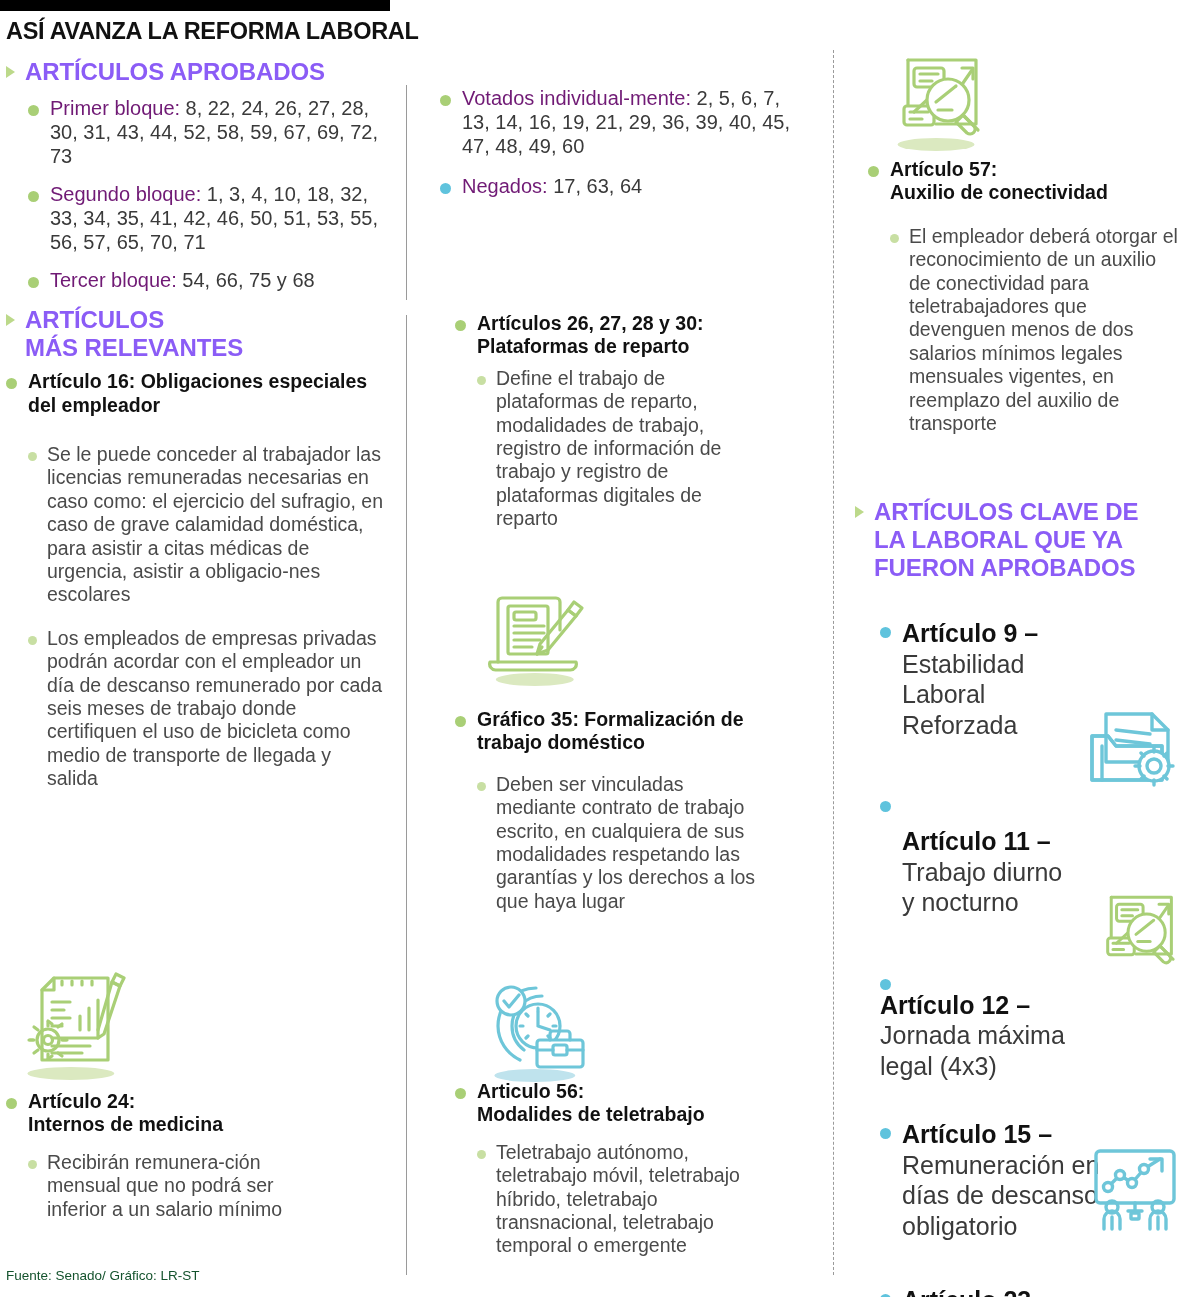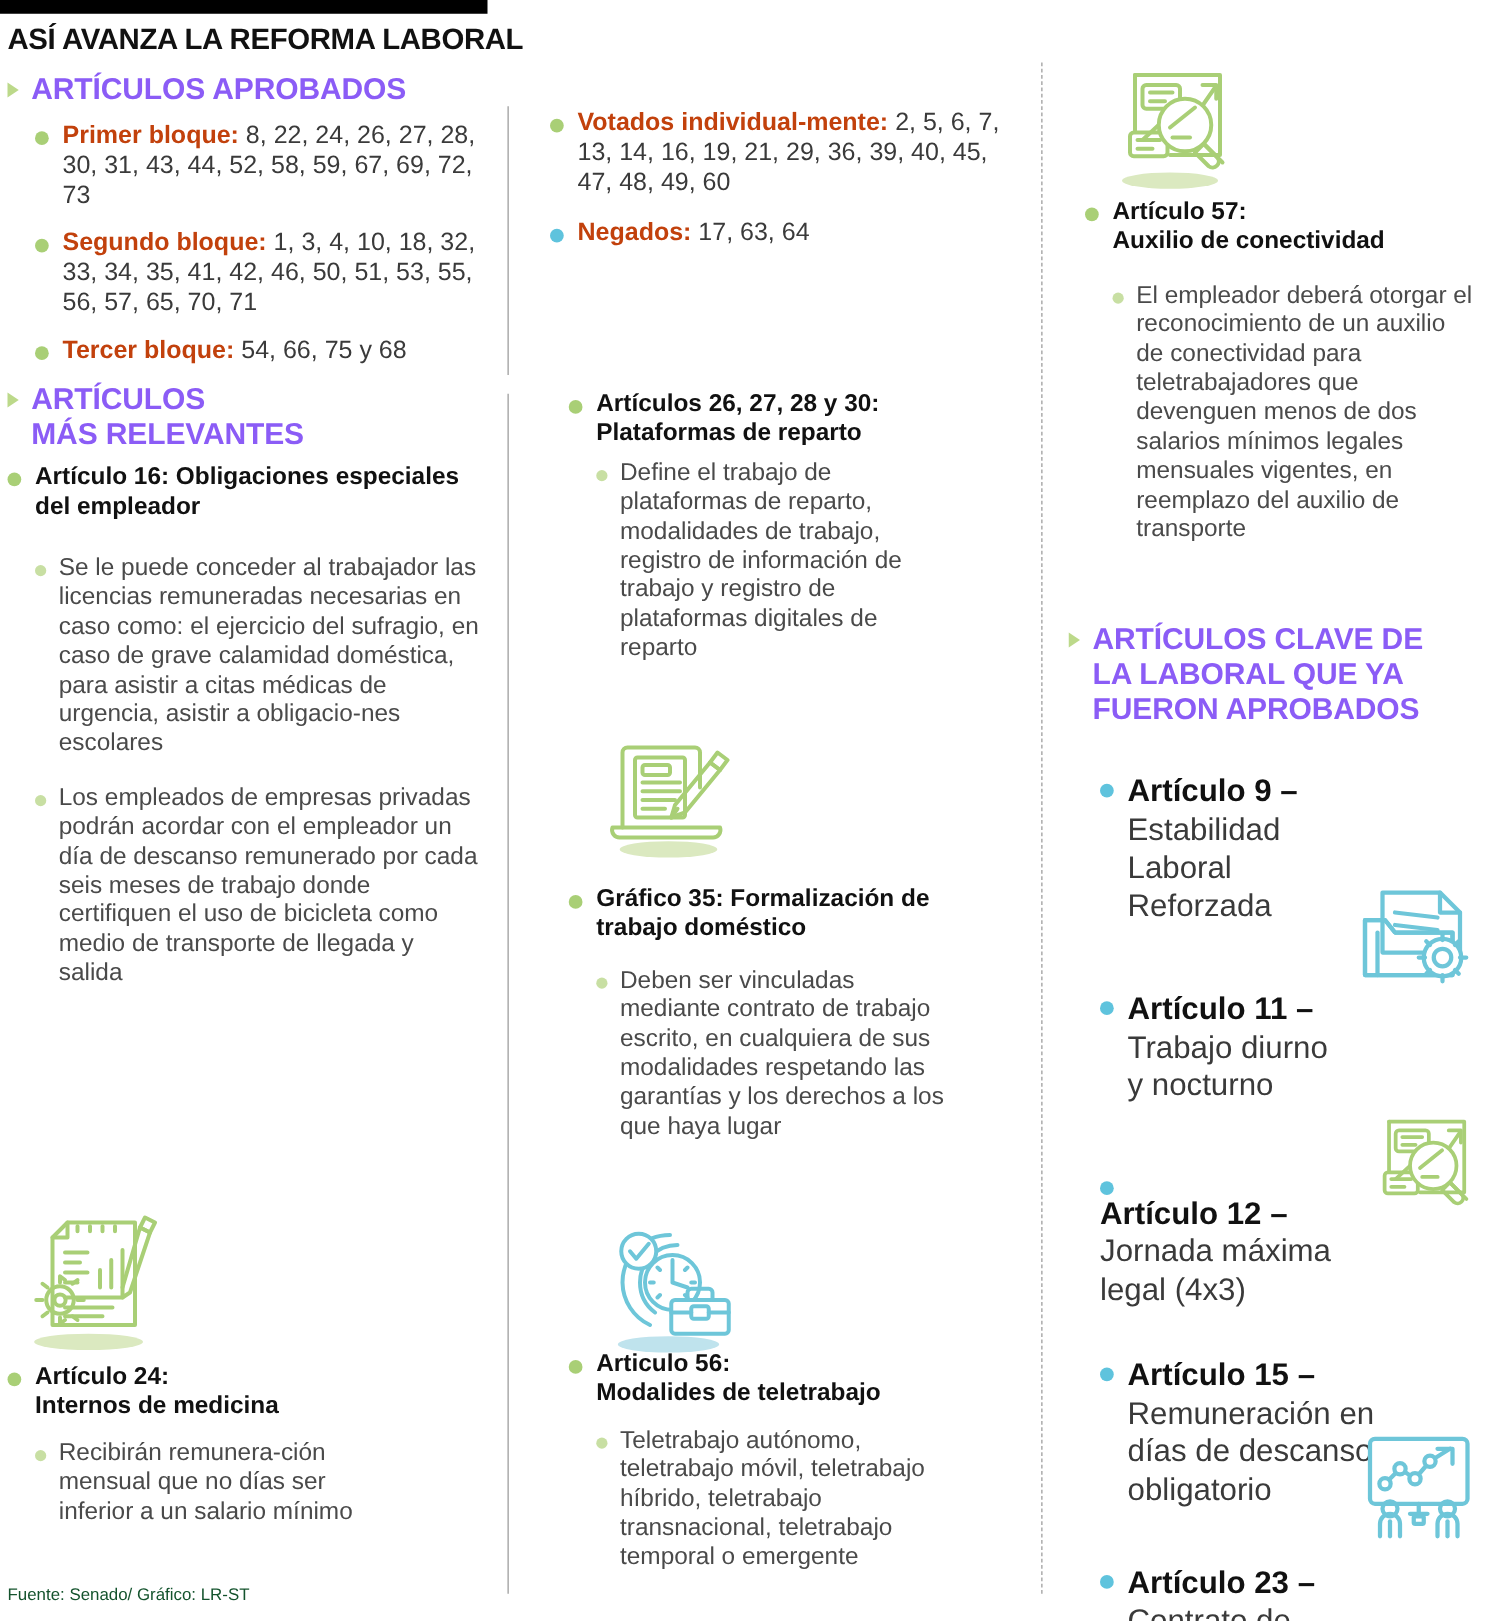--- a/index.html
+++ b/index.html
@@ -60,21 +60,21 @@
     flex: 0 0 auto; border-radius: 50%;
   }
   .dot-green  { background: #a9cf76; }
   .dot-lgreen { background: #c8dfa3; }
   .dot-blue   { background: #5fc3dd; }
 
   
   .lvl1 { margin-bottom: 14px; }
   .lvl1 .dot { width: 11px; height: 11px; margin: 9px 11px 0 0; }
   .lvl1 .txt { font-size: 20px; line-height: 1.2; color: #3a3a3a; }
-  .lvl1 .txt b { color: #c2410c; font-weight: bold; }
+  .lvl1 .txt b { color: #701a75; font-weight: normal; }
 
   
   .lvl2 { margin-bottom: 18px; }
   .lvl2 .dot { width: 9px; height: 9px; margin: 9px 10px 0 0; }
   .lvl2 .txt { font-size: 19.5px; line-height: 1.2; color: #4a4a4a; }
 
   
   .art { margin-bottom: 6px; }
   .art .dot { width: 11px; height: 11px; margin: 8px 11px 0 0; }
   .art .txt { font-size: 19.5px; line-height: 1.2; font-weight: bold; color: #111111; }
@@ -180,21 +180,21 @@
 
   <div class="col" style="left:6px; top:1090px; width:300px;">
     <div class="bl art">
       <span class="dot dot-green"></span>
       <span class="txt" style="white-space:pre-line;">Artículo 24:
 Internos de medicina</span>
     </div>
     <div class="indent-2" style="margin-top:14px;">
       <div class="bl lvl2">
         <span class="dot dot-lgreen"></span>
-        <span class="txt">Recibirán remunera-ción mensual que no días ser inferior a un salario mínimo</span>
+        <span class="txt">Recibirán remunera-ción mensual que no podrá ser inferior a un salario mínimo</span>
       </div>
     </div>
   </div>
 
   <div class="source">Fuente: Senado/ Gráfico: LR-ST</div>
 
   <div class="col col2">
     <div class="bl lvl1">
       <span class="dot dot-green"></span>
       <span class="txt"><b>Votados individual-mente:</b><span> 2, 5, 6, 7, 13, 14, 16, 19, 21, 29, 36, 39, 40, 45, 47, 48, 49, 60</span></span>
@@ -318,21 +318,21 @@
   </div>
 
   <div class="col" style="left:880px; top:618px; width:200px;">
     <div class="bl ritem">
       <span class="dot dot-blue"></span>
       <span class="txt" style="white-space:pre-line;"><b>Artículo 9 –</b><span>
 Estabilidad Laboral Reforzada</span></span>
     </div>
     <div class="bl ritem" style="margin-top:52px;">
       <span class="dot dot-blue"></span>
-      <span class="txt" style="white-space:pre-line;"><b>Artículo 11 –</b><span>
+      <span class="txt" style="white-space:pre-line;margin-top:34px;"><b>Artículo 11 –</b><span>
 Trabajo diurno y nocturno</span></span>
     </div>
     <div class="bl ritem" style="margin-top:52px;flex-direction:column;">
       <span class="dot dot-blue"></span>
       <span class="txt" style="white-space:pre-line;"><b>Artículo 12 –</b><span>
 Jornada máxima legal (4x3)</span></span>
     </div>
     <div class="bl ritem" style="margin-top:38px; width:258px;">
       <span class="dot dot-blue"></span>
       <span class="txt"><b>Artículo 15 –</b><span> Remuneración en días de descanso obligatorio</span></span>

